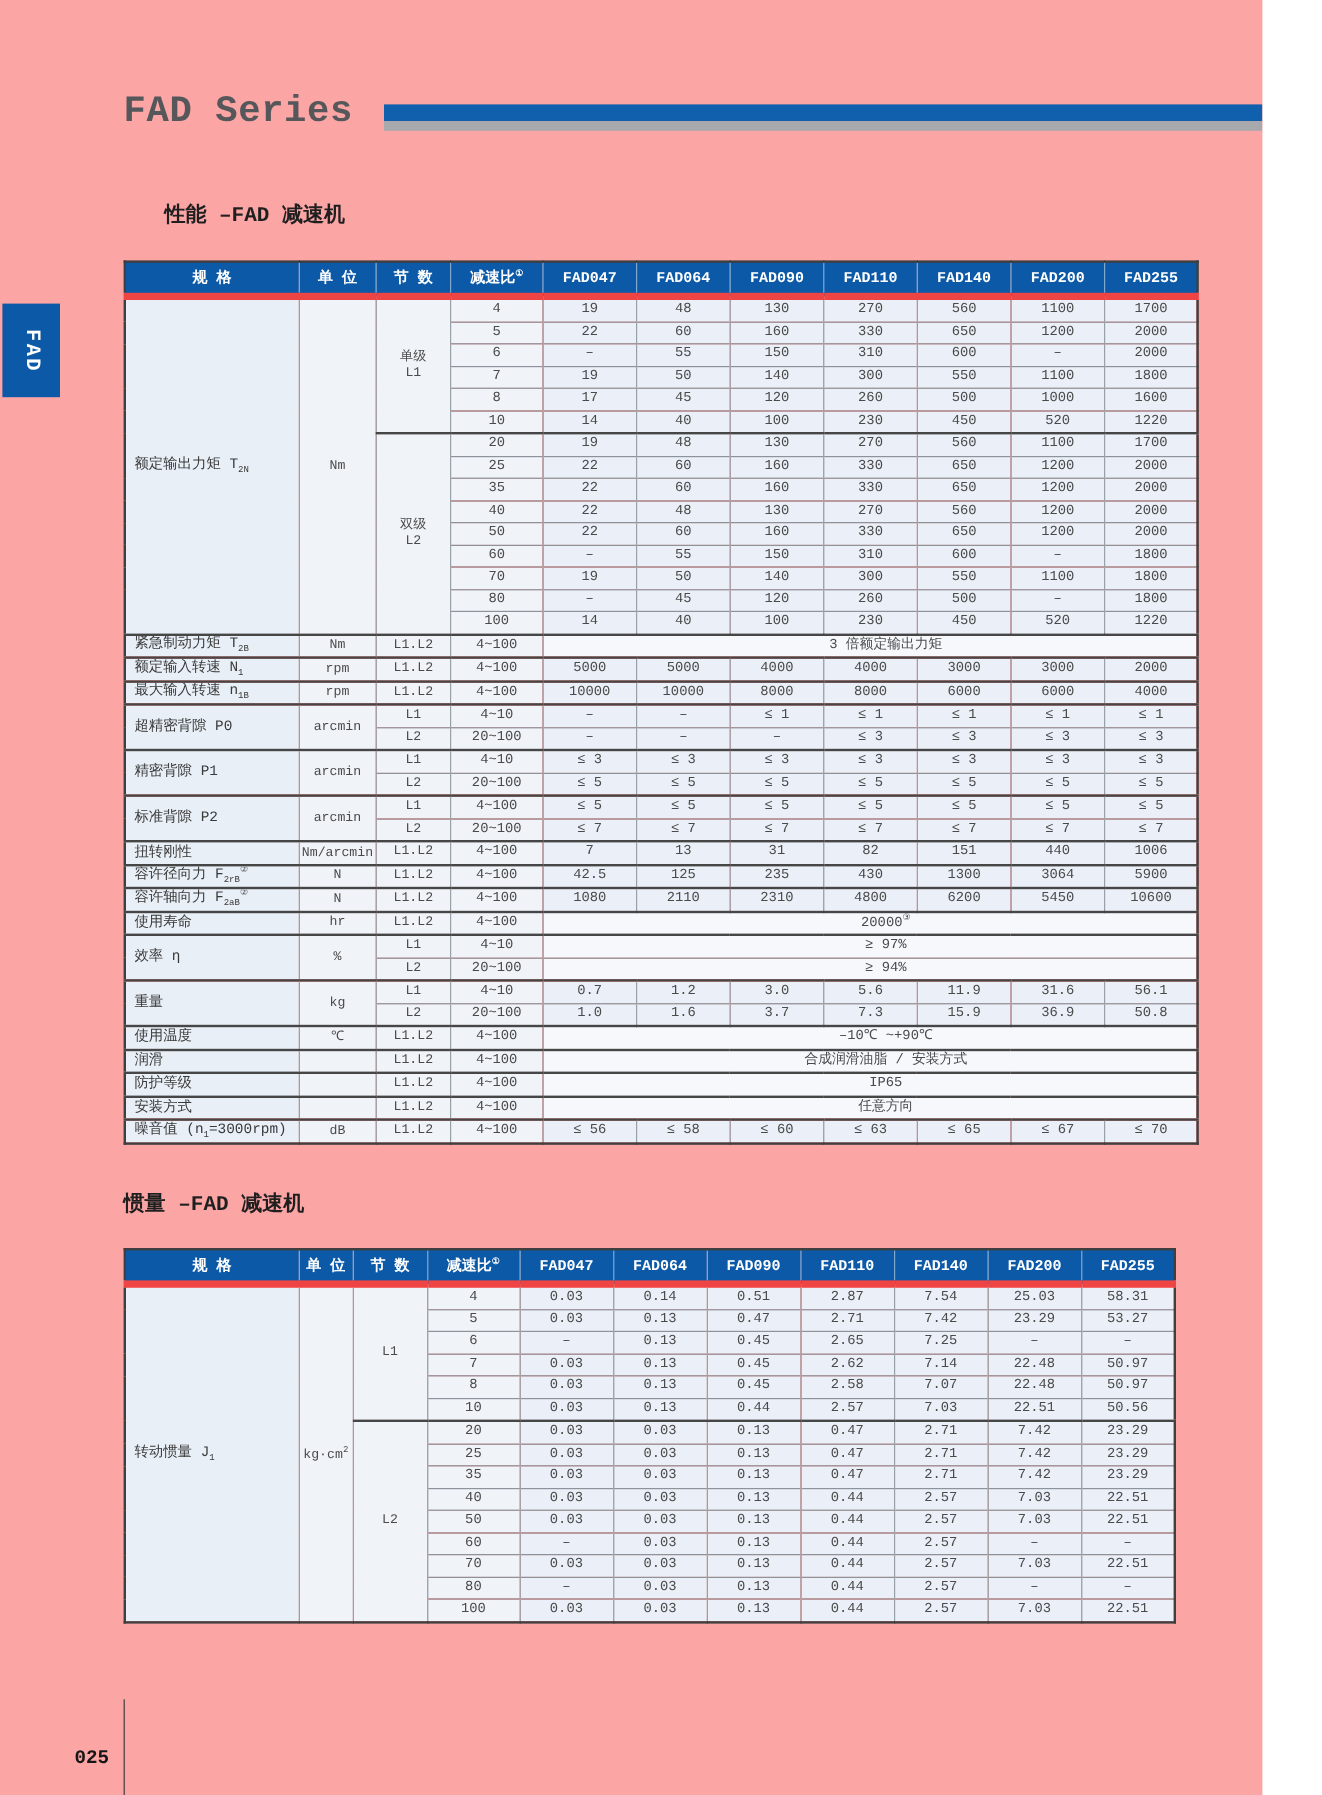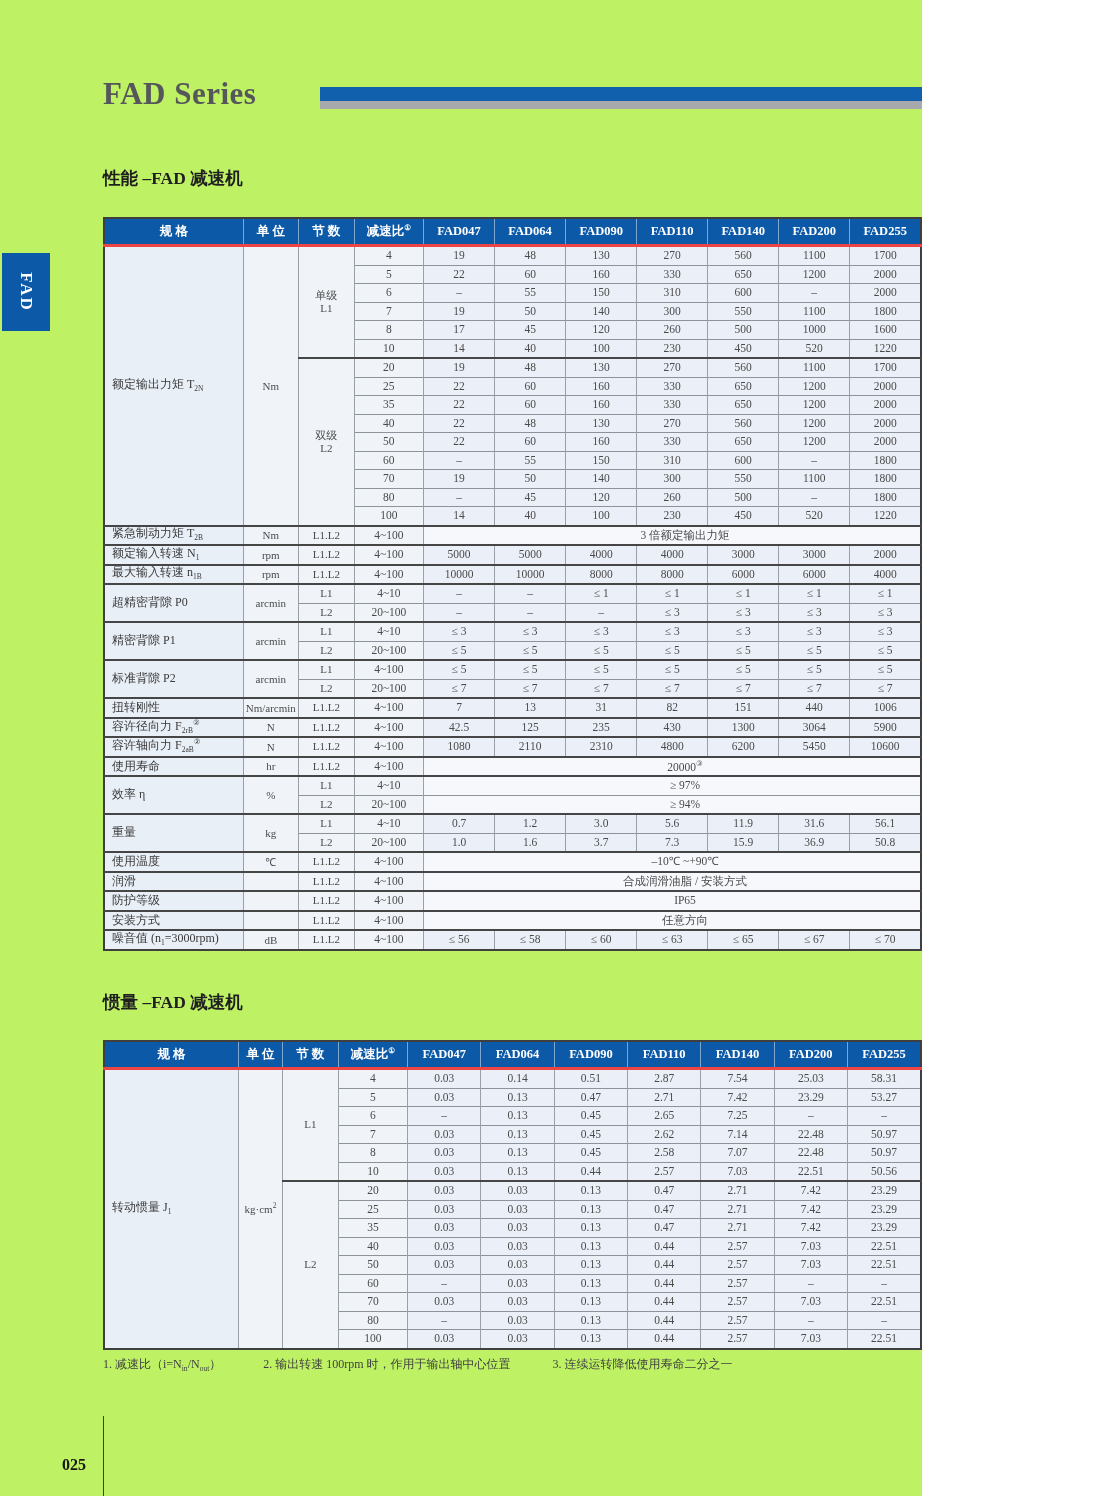--- a/index.html
+++ b/index.html
@@ -1,38 +1,38 @@
 <!DOCTYPE html>
 <html><head>
 <meta charset="utf-8">
 <style>
   html,body{margin:0;padding:0;background:#ffffff;}
-  .page{position:relative;width:922px;height:1496px;background:#bef264;overflow:hidden;
-        font-family:Liberation Serif, serif;}
+  .page{position:relative;width:1052px;height:1496px;background:#fca5a5;overflow:hidden;
+        font-family:Liberation Mono, monospace;}
 
   .series-title{position:absolute;left:103px;top:76px;font-size:31px;font-weight:bold;
         color:var(--title-gray);letter-spacing:.5px;}
   .bar-blue{position:absolute;left:320px;right:0;top:87px;height:14px;background:var(--bar-blue);}
   .bar-gray{position:absolute;left:320px;right:0;top:101px;height:8px;background:var(--bar-gray);}
 
   .side-tab{position:absolute;left:2px;top:253px;width:48px;height:78px;background:var(--tab-blue);
         display:flex;align-items:center;justify-content:center;}
   .side-tab span{transform:rotate(90deg);color:#fff;font-weight:bold;font-size:17px;letter-spacing:2px;}
 
   .sec-title{position:absolute;left:103px;font-size:17.5px;font-weight:bold;color:#1f1f1f;}
-  #perf-title{top:166px;}
+  #perf-title{top:166px;margin-left:34px;}
   #inertia-title{top:990px;}
 
   table.spec{position:absolute;left:103px;border-collapse:collapse;table-layout:fixed;
         border:2px solid #3f3f3f;}
   #perf-table{top:217px;}
   #inertia-table{top:1040px;}
 
   table.spec th{background:var(--hdr-blue);color:#ffffff;font-weight:bold;font-size:12.5px;
-        height:25px;border-left:1px solid #7ea6cf;border-bottom:3px solid #ef4444;padding:0;margin-left:20px;}
+        height:25px;border-left:1px solid #7ea6cf;border-bottom:6px solid #ef4444;padding:0;margin-left:20px;}
   table.spec th:first-child{border-left:none;}
   table.spec td{height:17.5px;padding:0 2px;font-size:11.5px;text-align:center;color:#4a4a4a;
         border-left:1px solid #98a0a8;border-top:1px solid #8d939b;line-height:1.1;
         overflow:hidden;white-space:nowrap;}
   table.spec tr.sec td{border-top:2px solid #464646;}
   table.spec td.spec{text-align:left;padding-left:7px;background:#e9eff7;color:#3a3a3a;font-size:12px;}
   table.spec td.unit{background:#f0f4f9;font-size:11px;}
   table.spec td.unit.small{font-size:11px;}
   table.spec td.stage{background:#f0f4f9;font-size:11px;line-height:1.2;}
   table.spec td.ratio{background:#f0f4f9;}
@@ -658,22 +658,17 @@
           <td class="val">0.03</td>
           <td class="val">0.13</td>
           <td class="val">0.44</td>
           <td class="val">2.57</td>
           <td class="val">7.03</td>
           <td class="val">22.51</td>
         </tr>
       </tbody>
     </table>
 
-  <div class="footnotes" id="footnotes">
-      <span>1. 减速比（i=N<sub>in</sub>/N<sub>out</sub>）</span>
-      <span>2. 输出转速 100rpm 时，作用于输出轴中心位置</span>
-      <span>3. 连续运转降低使用寿命二分之一</span>
-    </div>
 
   <div class="page-number">025</div>
   <div class="footer-rule"></div>
 
 </div>
 
 </body></html>

